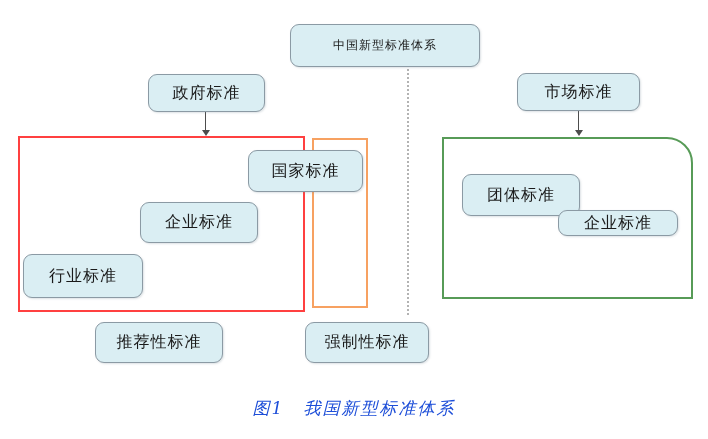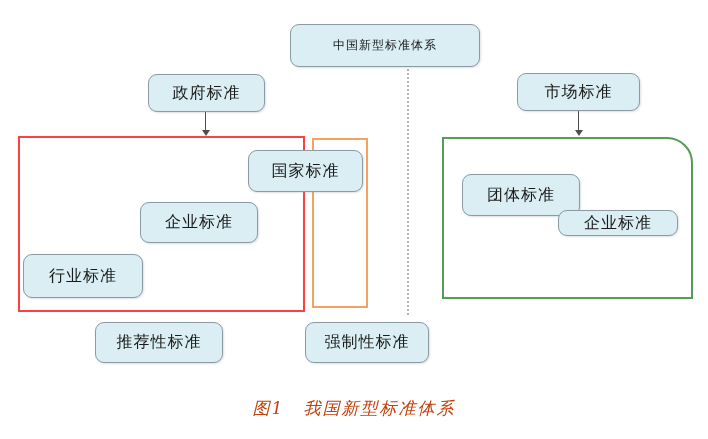--- a/index.html
+++ b/index.html
@@ -68,21 +68,21 @@
   }
   
   .caption {
     position: absolute;
     left: 0;
     width: 708px;
     text-align: center;
     font-family: "DejaVu Serif", "Liberation Serif", serif;
     font-style: italic;
     font-size: 17px;
-    color: #c2410c;
+    color: #1d4ed8;
     letter-spacing: 2px;
     z-index: 3;
   }
 </style>
 </head>
 <body>
 
 <div id="canvas">
 
   <div class="frame red" style="left:18px; top:136px; width:287px; height:176px;"></div>

